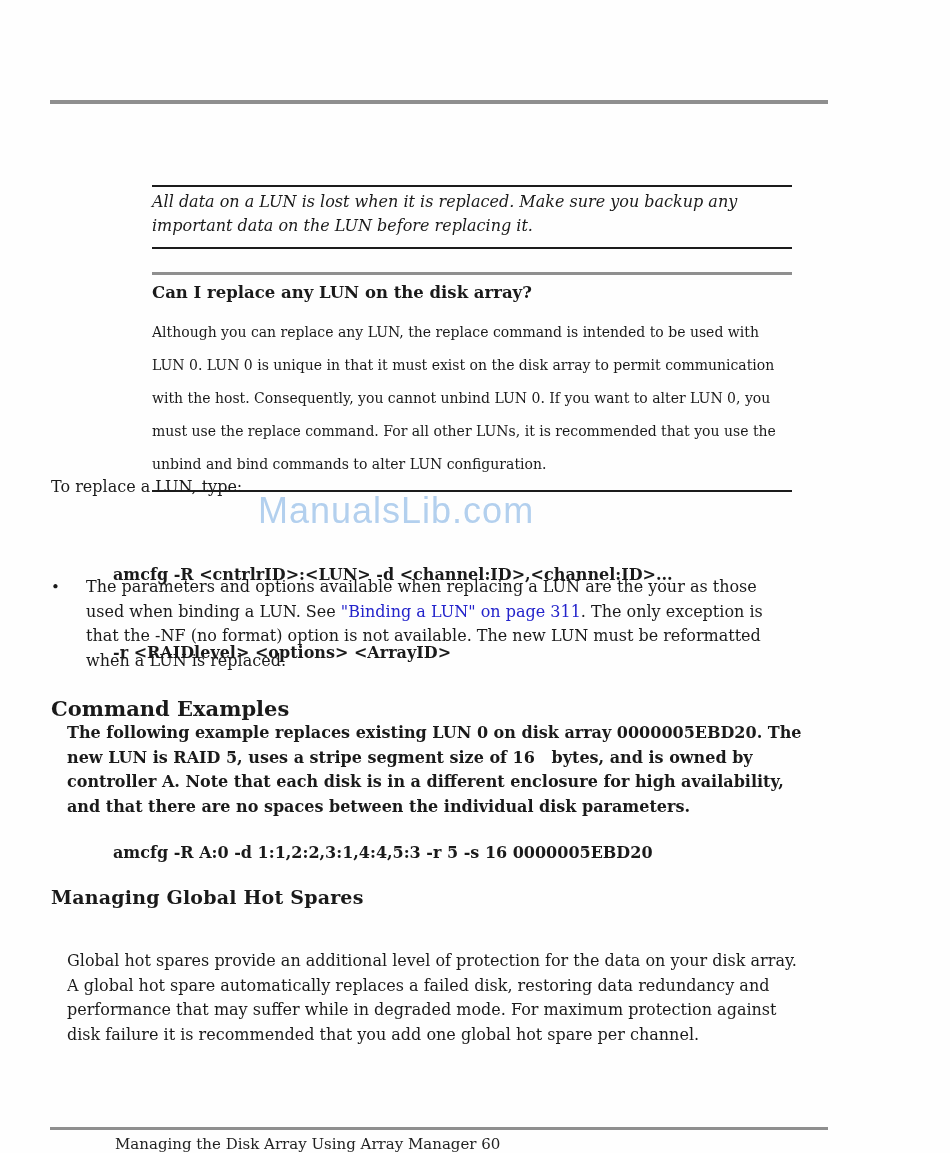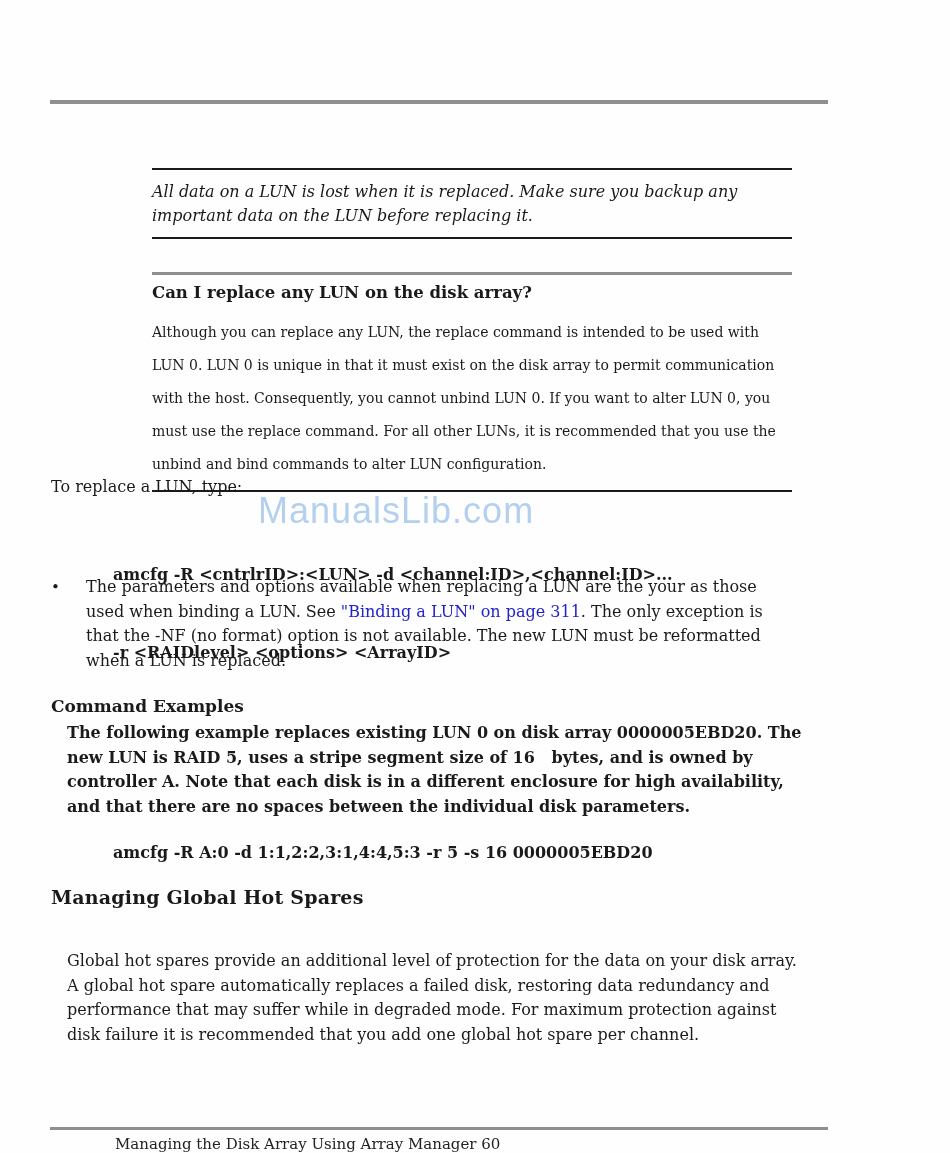--- a/index.html
+++ b/index.html
@@ -16,24 +16,24 @@
     position:relative;
     font-family:"DejaVu Serif","Liberation Serif",serif;
     color:var(--text);
     overflow:hidden;
   }
   .rule{position:absolute;}
   .top-rule{left:50px;top:100px;width:778px;height:4px;background:var(--rule-gray);}
   .footer-rule{left:50px;top:1127px;width:778px;height:3px;background:var(--rule-gray);}
 
   .note-box{
-    position:absolute;left:152px;top:168px;width:640px;
+    position:absolute;left:152px;top:185px;width:640px;
     border-top:2px solid var(--rule-black);
     border-bottom:2px solid var(--rule-black);
-    padding:10px 0 9px 0;
+    padding:3px 0 9px 0;
   }
   .note-text{
     margin:0;font-style:italic;font-size:16px;line-height:24px;
   }
 
   .qa-box{
     position:absolute;left:152px;top:272px;width:640px;
     border-top:3px solid var(--rule-gray);
     border-bottom:2px solid var(--rule-black);
     padding:7px 0 9px 0;
@@ -59,21 +59,21 @@
   }
 
   .bullet-item{
     position:absolute;left:51px;top:575px;width:742px;
     display:flex;align-items:flex-start;
   }
   .bullet-marker{width:35px;flex:0 0 35px;font-size:15px;line-height:24.5px;}
   .bullet-text{margin:0;flex:1;font-size:16px;line-height:24.5px;}
   .bullet-text a{color:var(--link);text-decoration:none;}
 
-  .cmd-ex-heading{position:absolute;left:51px;top:696px;margin:0;font-weight:bold;font-size:17px;}
+  .cmd-ex-heading{position:absolute;left:51px;top:696px;margin:0;font-weight:bold;font-size:21px;}
   .cmd-ex-body{position:absolute;left:51px;top:705px;width:742px;margin:16px;font-size:16px;line-height:24.6px;font-weight:bold;}
 
   .hotspares-heading{position:absolute;left:51px;top:886px;margin:0;font-size:19px;font-weight:bold;letter-spacing:0.2px;text-align:right;}
   .hotspares-body{position:absolute;left:51px;top:933px;width:742px;margin:16px;font-size:16px;line-height:24.6px;}
 
   .footer-text{position:absolute;left:115px;top:1135px;margin:0;font-size:15px;color:#222;}
 </style>
 </head>
 <body>
 

